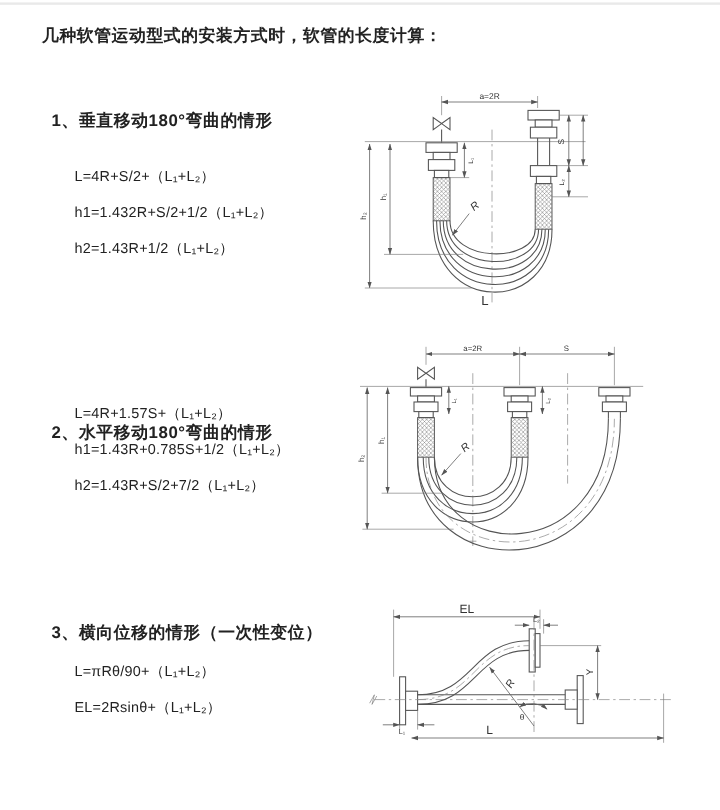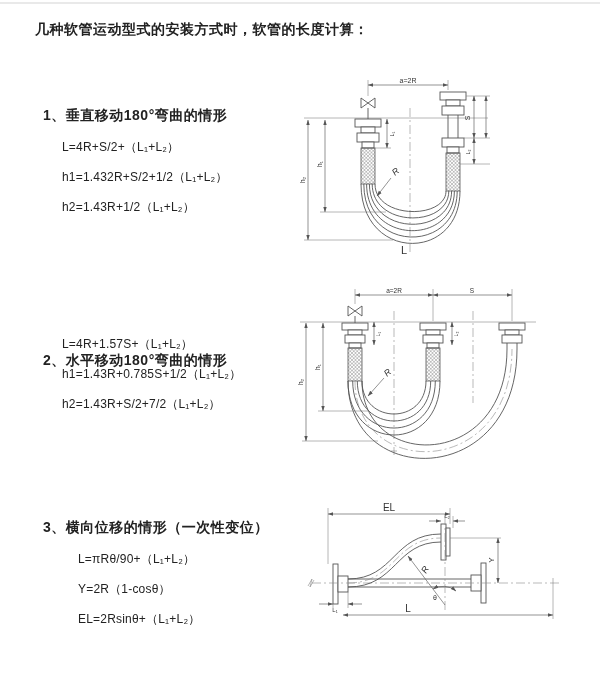--- a/index.html
+++ b/index.html
@@ -20,21 +20,21 @@
   .h{stroke:#555;stroke-width:.8;}
   .t{fill:#333;font-family:"Liberation Sans","DejaVu Sans",sans-serif;}
 </style>
 </head>
 <body>
 
 <div class="scan-top"></div>
 
 <div class="page-title">几种软管运动型式的安装方式时，软管的长度计算：</div>
 
-<div class="sec-heading" style="left:43px;top:107px;">1、垂直移动180°弯曲的情形</div>
+<div class="sec-heading" style="left:43px;top:92px;">1、垂直移动180°弯曲的情形</div>
 <div class="formulas" style="left:62px;top:132px;">
   <div>L=4R+S/2+（L₁+L₂）</div>
   <div>h1=1.432R+S/2+1/2（L₁+L₂）</div>
   <div>h2=1.43R+1/2（L₁+L₂）</div>
 </div>
 
 <svg class="fig" style="left:298px;top:72px;" width="292" height="192" viewBox="0 0 292 192">
   <defs>
     <marker id="ar1" viewBox="0 0 10 10" refX="9.5" refY="5" markerWidth="8" markerHeight="8" orient="auto-start-reverse">
       <path d="M0,1.8 L10,5 L0,8.2 z" fill="#555"></path>
@@ -176,23 +176,22 @@
   <line class="e" x1="6" y1="158" x2="82" y2="158"></line>
   <text class="t" x="7" y="99" font-size="6.5" text-anchor="middle" transform="rotate(-90 7 99)">h₂</text>
 
   <line class="d" x1="88" y1="95" x2="72" y2="113" marker-end="url(#ar2)"></line>
   <text class="t" x="0" y="0" font-size="9" font-style="italic" transform="translate(91,94) rotate(-40)">R</text>
 
   <line class="e" x1="95" y1="168" x2="101" y2="168"></line>
 </svg>
 
 <div class="sec-heading" style="left:43px;top:519px;">3、横向位移的情形（一次性变位）</div>
-<div class="formulas" style="left:62px;top:544px;margin-left:16px;">
+<div class="formulas" style="left:62px;top:544px;">
   <div>L=πRθ/90+（L₁+L₂）</div>
-  <div>Y=2R（1-cosθ）</div>
   <div>EL=2Rsinθ+（L₁+L₂）</div>
 </div>
 
 <svg class="fig" style="left:305px;top:498px;" width="295" height="132" viewBox="0 0 295 132">
   <defs>
     <marker id="ar3" viewBox="0 0 10 10" refX="9.5" refY="5" markerWidth="8" markerHeight="8" orient="auto-start-reverse">
       <path d="M0,1.8 L10,5 L0,8.2 z" fill="#555"></path>
     </marker>
   </defs>
 

